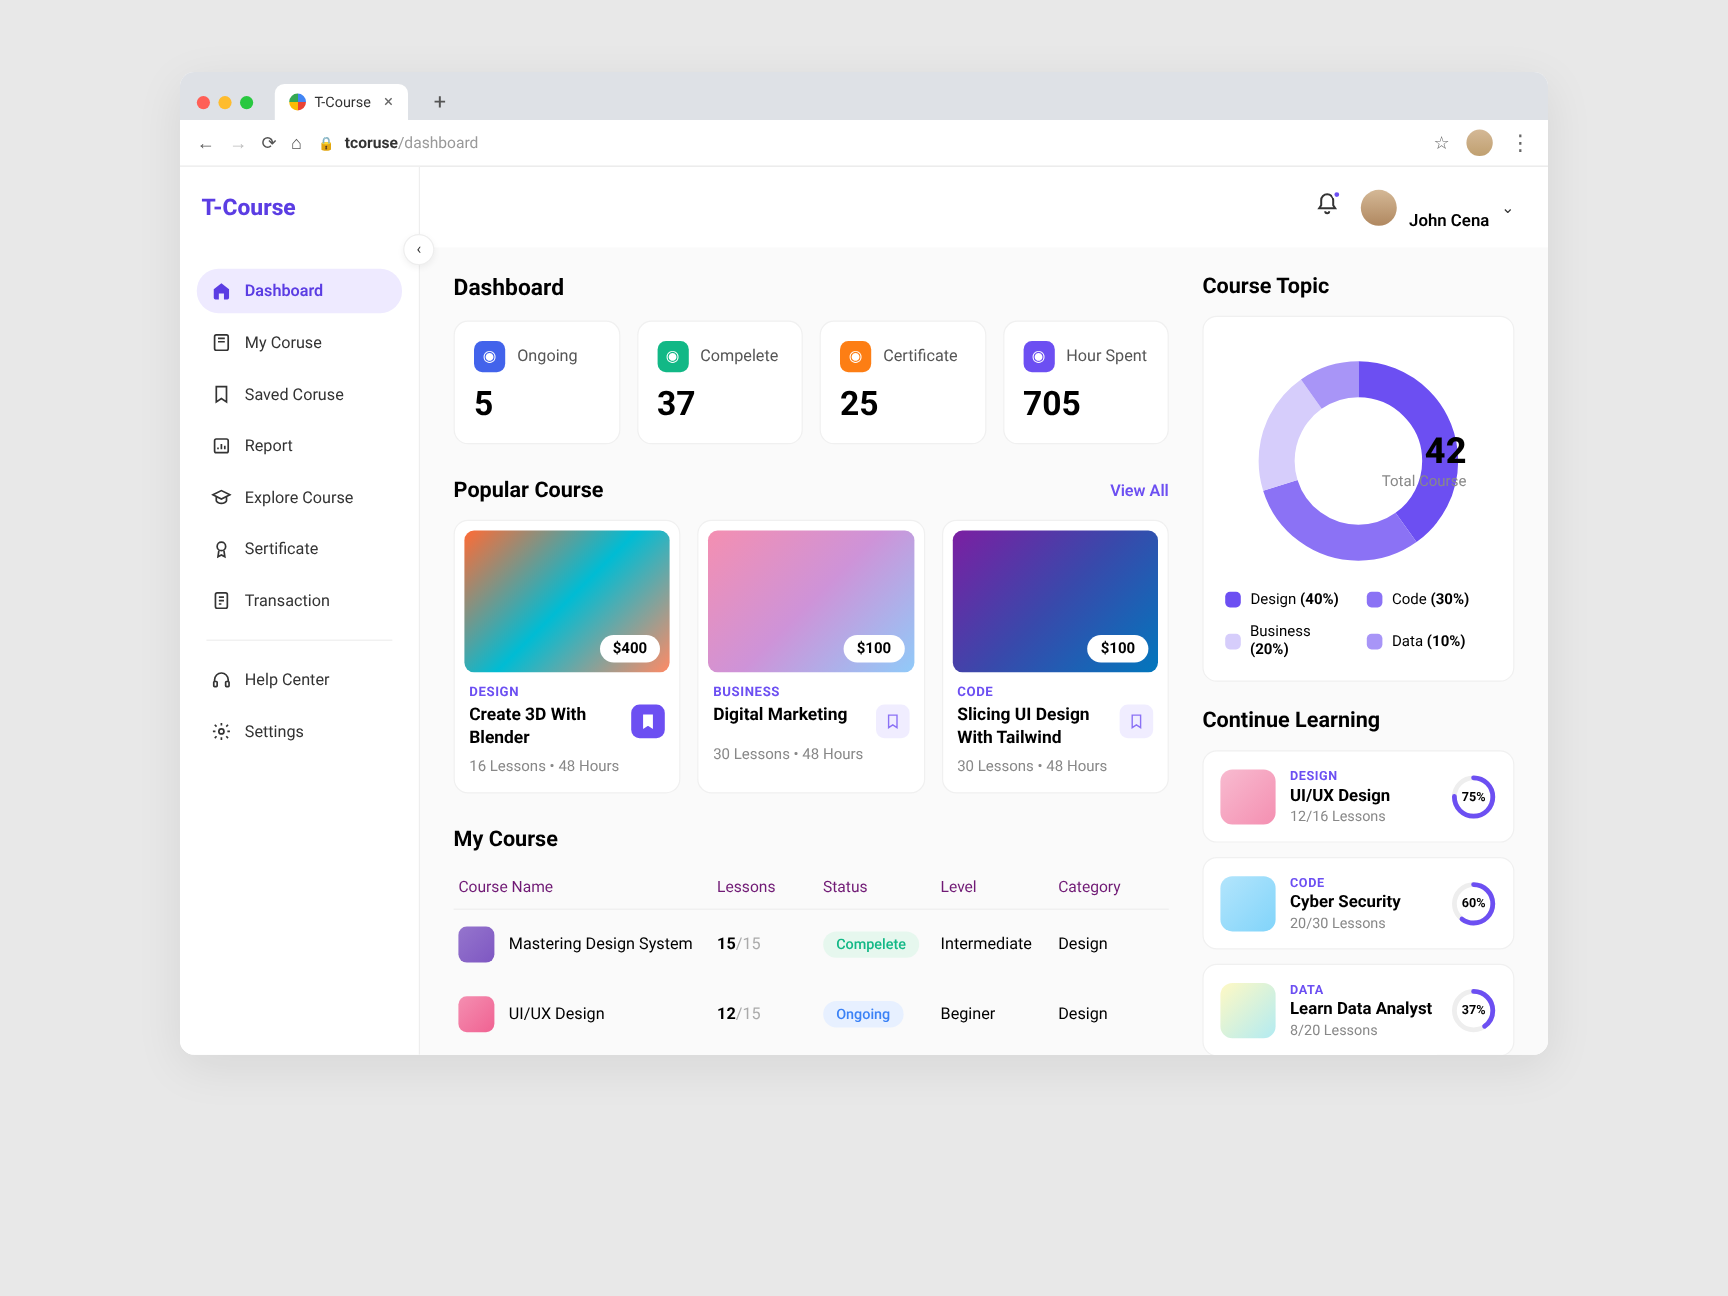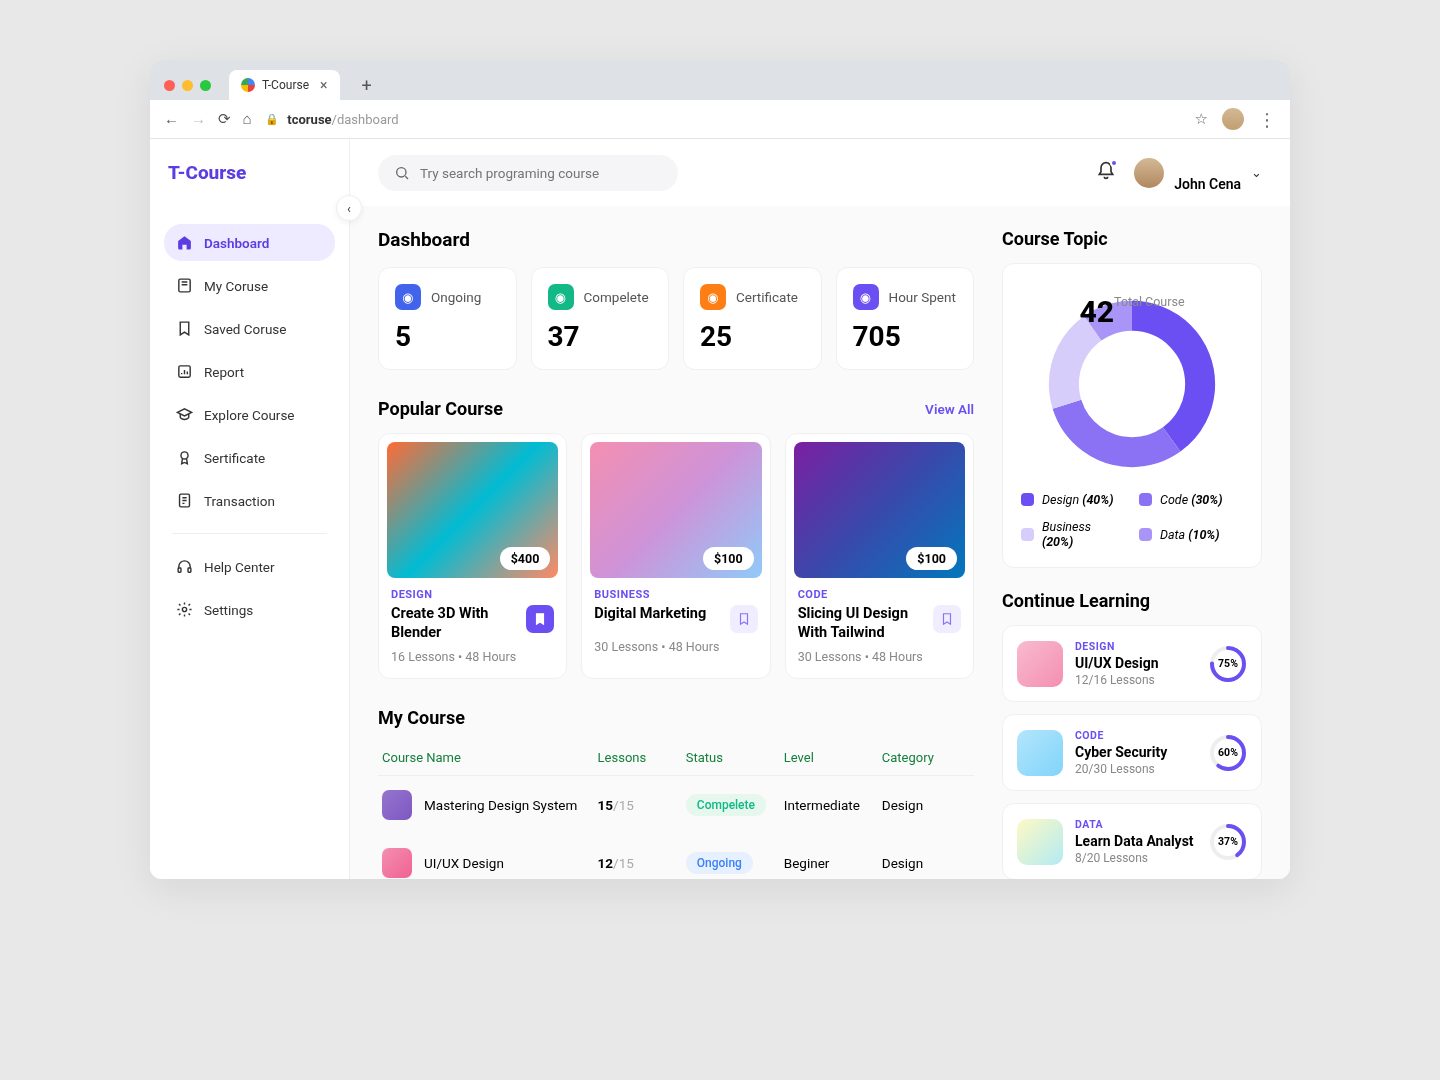--- a/index.html
+++ b/index.html
@@ -60,53 +60,53 @@
 .stat-i.blue { background: #4263eb; } .stat-i.green { background: #12b886; } .stat-i.orange { background: #fd7e14; } .stat-i.purple { background: #6c4ff2; }
 .stat-l { font-size: 13.5px; color: #555; }
 .stat-v { font-size: 28px; font-weight: 700; }
 
 .section-head { display: flex; justify-content: space-between; align-items: center; margin-bottom: 14px; }
 .section-title { font-size: 18px; font-weight: 700; }
 .view-all { font-size: 13.5px; color: #6c4ff2; font-weight: 600; cursor: pointer; }
 
 .cards { display: grid; grid-template-columns: repeat(3,1fr); gap: 14px; margin-bottom: 28px; }
 .card { background: #fff; border: 1px solid #f0f0f0; border-radius: 12px; padding: 8px; }
-.thumb { height: 136px; border-radius: 8px; position: relative; overflow: hidden; }
+.thumb { height: 118px; border-radius: 8px; position: relative; overflow: hidden; }
 .thumb.t1 { background: linear-gradient(135deg,#ff6b35,#00bcd4,#ff8a65); }
 .thumb.t2 { background: linear-gradient(135deg,#f48fb1,#ce93d8,#90caf9); }
 .thumb.t3 { background: linear-gradient(135deg,#7b1fa2,#3949ab,#0277bd); }
 .price { position: absolute; right: 8px; bottom: 8px; background: #fff; border-radius: 12px; padding: 4px 11px; font-size: 12.5px; font-weight: 700; }
 .card-body { padding: 10px 4px 6px; }
 .cat { font-size: 11px; font-weight: 700; letter-spacing: 0.5px; color: #6c4ff2; margin-bottom: 4px; }
 .card-row { display: flex; justify-content: space-between; align-items: flex-start; gap: 8px; }
 .ctitle { font-size: 14.5px; font-weight: 700; line-height: 1.3; }
 .bookmark { width: 28px; height: 28px; border-radius: 7px; display: flex; align-items: center; justify-content: center; flex-shrink: 0; cursor: pointer; }
 .bookmark.filled { background: #6c4ff2; color: #fff; }
 .bookmark.outline { background: #f0edff; color: #8b72f5; }
 .meta { font-size: 12.5px; color: #888; margin-top: 6px; }
 
-.table-head { display: grid; grid-template-columns: 2.2fr 0.9fr 1fr 1fr 0.9fr; padding: 10px 4px; font-size: 13px; color: #15803d; border-bottom: 1px solid #eee; }
+.table-head { display: grid; grid-template-columns: 2.2fr 0.9fr 1fr 1fr 0.9fr; padding: 10px 4px; font-size: 13px; color: #701a75; border-bottom: 1px solid #eee; }
 .table-row { display: grid; grid-template-columns: 2.2fr 0.9fr 1fr 1fr 0.9fr; padding: 14px 4px; align-items: center; font-size: 13.5px; }
 .row-name { display: flex; align-items: center; gap: 12px; }
 .row-thumb { width: 30px; height: 30px; border-radius: 7px; }
 .rt1 { background: linear-gradient(135deg,#9575cd,#7e57c2); }
 .rt2 { background: linear-gradient(135deg,#f48fb1,#f06292); }
 .lessons-frac .done { font-weight: 700; } .lessons-frac .total { color: #aaa; }
 .badge { display: inline-block; padding: 4px 11px; border-radius: 12px; font-size: 12px; font-weight: 500; }
 .badge.compelete { background: #e6f7ee; color: #12b886; }
 .badge.ongoing { background: #e7f0ff; color: #3b82f6; }
 
 .right-card { background: #fff; border: 1px solid #f0f0f0; border-radius: 12px; padding: 18px; margin-bottom: 22px; }
 .donut-wrap { display: flex; justify-content: center; padding: 12px 0 18px; }
 .donut { position: relative; width: 180px; height: 180px; }
 .donut svg { transform: rotate(-90deg); }
-.donut-center { position: absolute; inset: 0; display: flex; flex-direction: row; align-items: flex-start; justify-content: center; }
+.donut-center { position: absolute; inset: 0; display: flex; flex-direction: column; align-items: flex-end; justify-content: center; }
 .donut-val { font-size: 30px; font-weight: 800; }
 .donut-lbl { font-size: 12.5px; color: #888; }
-.legend { display: grid; grid-template-columns: 1fr 1fr; gap: 12px 14px; font-style: italic; }
+.legend { display: grid; grid-template-columns: 1fr 1fr; gap: 12px 14px; }
 .legend-item { display: flex; align-items: center; gap: 8px; font-size: 12.5px; }
 .swatch { width: 13px; height: 13px; border-radius: 4px; }
 .legend-item b { font-weight: 700; }
 
 .cl-card { background: #fff; border: 1px solid #f0f0f0; border-radius: 12px; padding: 14px; display: flex; align-items: center; gap: 12px; margin-bottom: 12px; }
 .cl-thumb { width: 46px; height: 46px; border-radius: 10px; }
 .clt1 { background: linear-gradient(135deg,#f8bbd0,#f48fb1); }
 .clt2 { background: linear-gradient(135deg,#b3e5fc,#81d4fa); }
 .clt3 { background: linear-gradient(135deg,#fff9c4,#b2ebf2); }
 .cl-body { flex: 1; min-width: 0; }
@@ -237,27 +237,20 @@
               <circle cx="12" cy="12" r="3"></circle>
               <path d="M12 2v3M12 19v3M4.2 4.2l2.1 2.1M17.7 17.7l2.1 2.1M2 12h3M19 12h3M4.2 19.8l2.1-2.1M17.7 6.3l2.1-2.1"></path>
             </svg>
           </span>
         <span>Settings</span>
       </div>
     </div>
 
     <div class="main">
       <div class="topbar">
-        <div class="search">
-          <svg width="16" height="16" viewBox="0 0 24 24" fill="none" stroke="#666" stroke-width="2">
-              <circle cx="11" cy="11" r="7"></circle>
-              <path d="M21 21l-4-4"></path>
-            </svg>
-          <input placeholder="Try search programing course" style="">
-        </div>
         <div class="topbar-spacer"></div>
         <div class="bell">
           <svg width="20" height="20" viewBox="0 0 24 24" fill="none" stroke="currentColor" stroke-width="2">
               <path d="M6 8a6 6 0 0112 0v5l2 3H4l2-3z"></path>
               <path d="M10 19a2 2 0 004 0"></path>
             </svg>
           <span class="bell-dot"></span>
         </div>
         <div class="user">
           <span class="user-av"></span>

